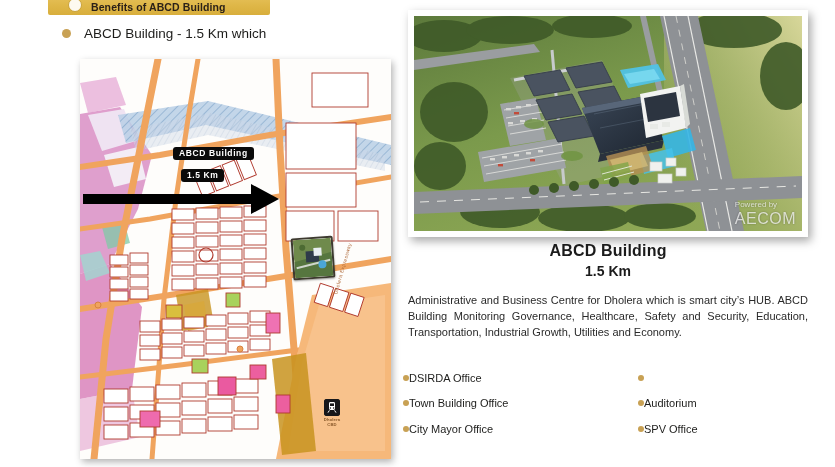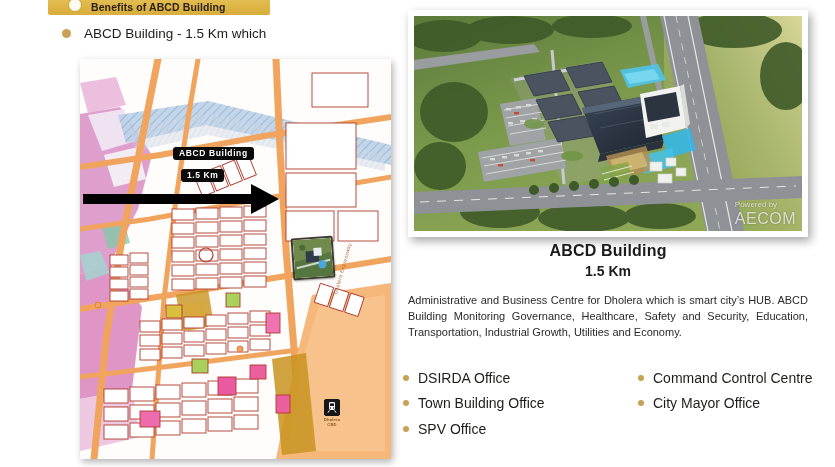--- a/index.html
+++ b/index.html
@@ -224,22 +224,21 @@
     align-items: center;
   }
   .feature-item { display: flex; align-items: center; }
   .feature-item .f-dot {
     width: 6px; height: 6px;
     border-radius: 50%;
     background: #c8a154;
     flex: 0 0 auto;
   }
   .feature-item .f-label {
-    margin-left: 9px;
-    font-size: 14px;
+    font-size: 11px;
     color: #1d1d1b;
     white-space: nowrap;
   }
 </style>
 </head>
 <body>
 
 <div class="left-col">
 
   <div class="section-header">
@@ -616,30 +615,33 @@
 
   <div class="desc">Administrative and Business Centre for Dholera which is smart city’s HUB. ABCD Building Monitoring Governance, Healthcare, Safety and Security, Education, Transportation, Industrial Growth, Utilities and Economy.</div>
 
   <div class="feature-grid">
     <div class="feature-item">
       <span class="f-dot"></span>
       <span class="f-label">DSIRDA Office</span>
     </div>
     <div class="feature-item">
       <span class="f-dot"></span>
-      <span class="f-label">Command Control Centre</span>
     </div>
 
     <div class="feature-item">
       <span class="f-dot"></span>
       <span class="f-label">Town Building Office</span>
     </div>
 
     <div class="feature-item">
       <span class="f-dot"></span>
+      <span class="f-label">Auditorium</span>
+    </div>
+    <div class="feature-item">
+      <span class="f-dot"></span>
       <span class="f-label">City Mayor Office</span>
     </div>
 
     <div class="feature-item">
       <span class="f-dot"></span>
       <span class="f-label">SPV Office</span>
     </div>
   </div>
 </div>
 

